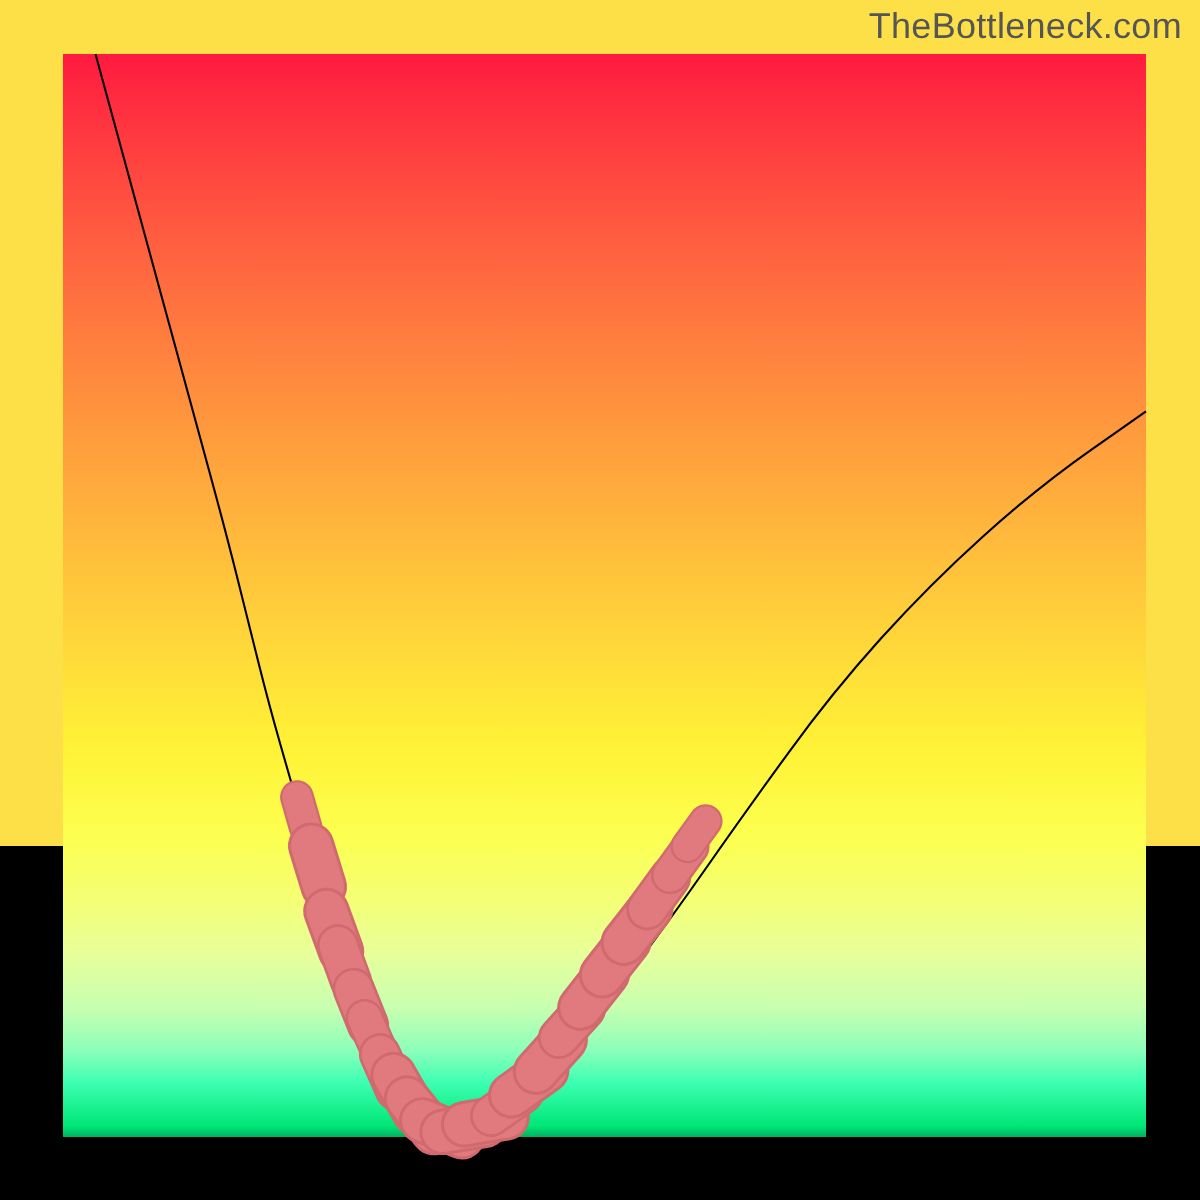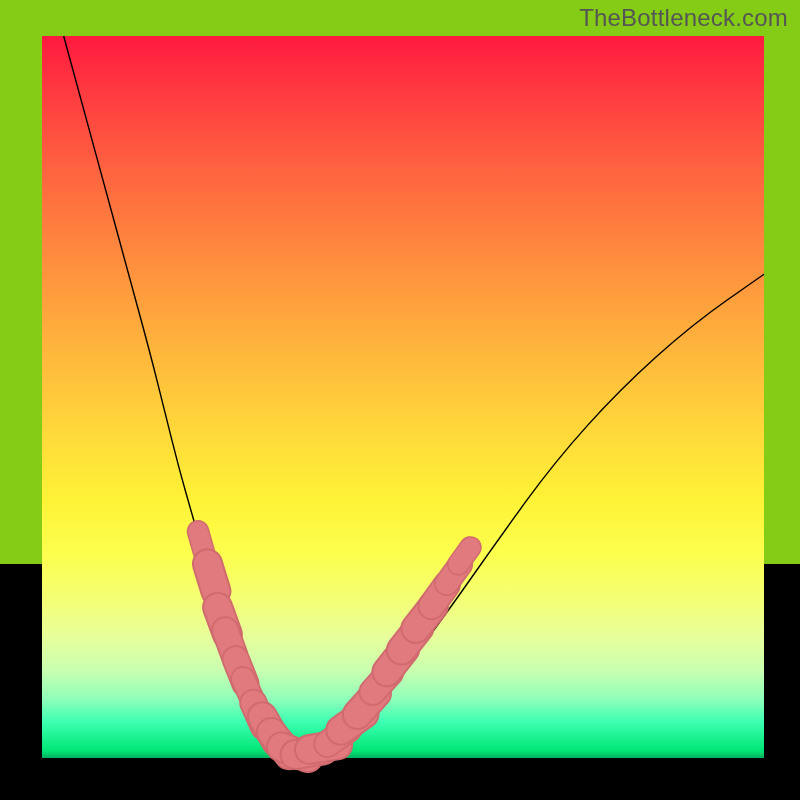--- a/index.html
+++ b/index.html
@@ -8,21 +8,21 @@
     width: 800px;
     height: 800px;
     background: #000;
     overflow: hidden;
     font-family: Arial, Helvetica, sans-serif;
   }
   .frame {
     position: relative;
     width: 800px;
     height: 564px;
-    background: #84cc16;
+    background: #fde047;
   }
   .watermark {
     position: absolute;
     top: 4px;
     right: 12px;
     color: #555;
     font-size: 24px;
     font-weight: 500;
     letter-spacing: 0.2px;
     z-index: 10;

